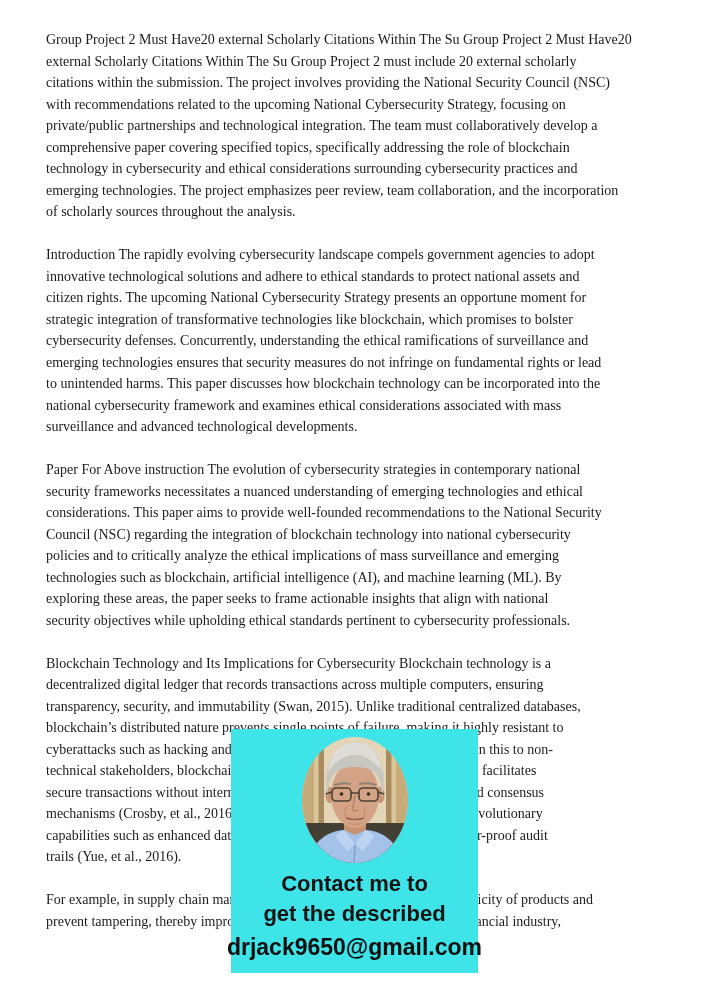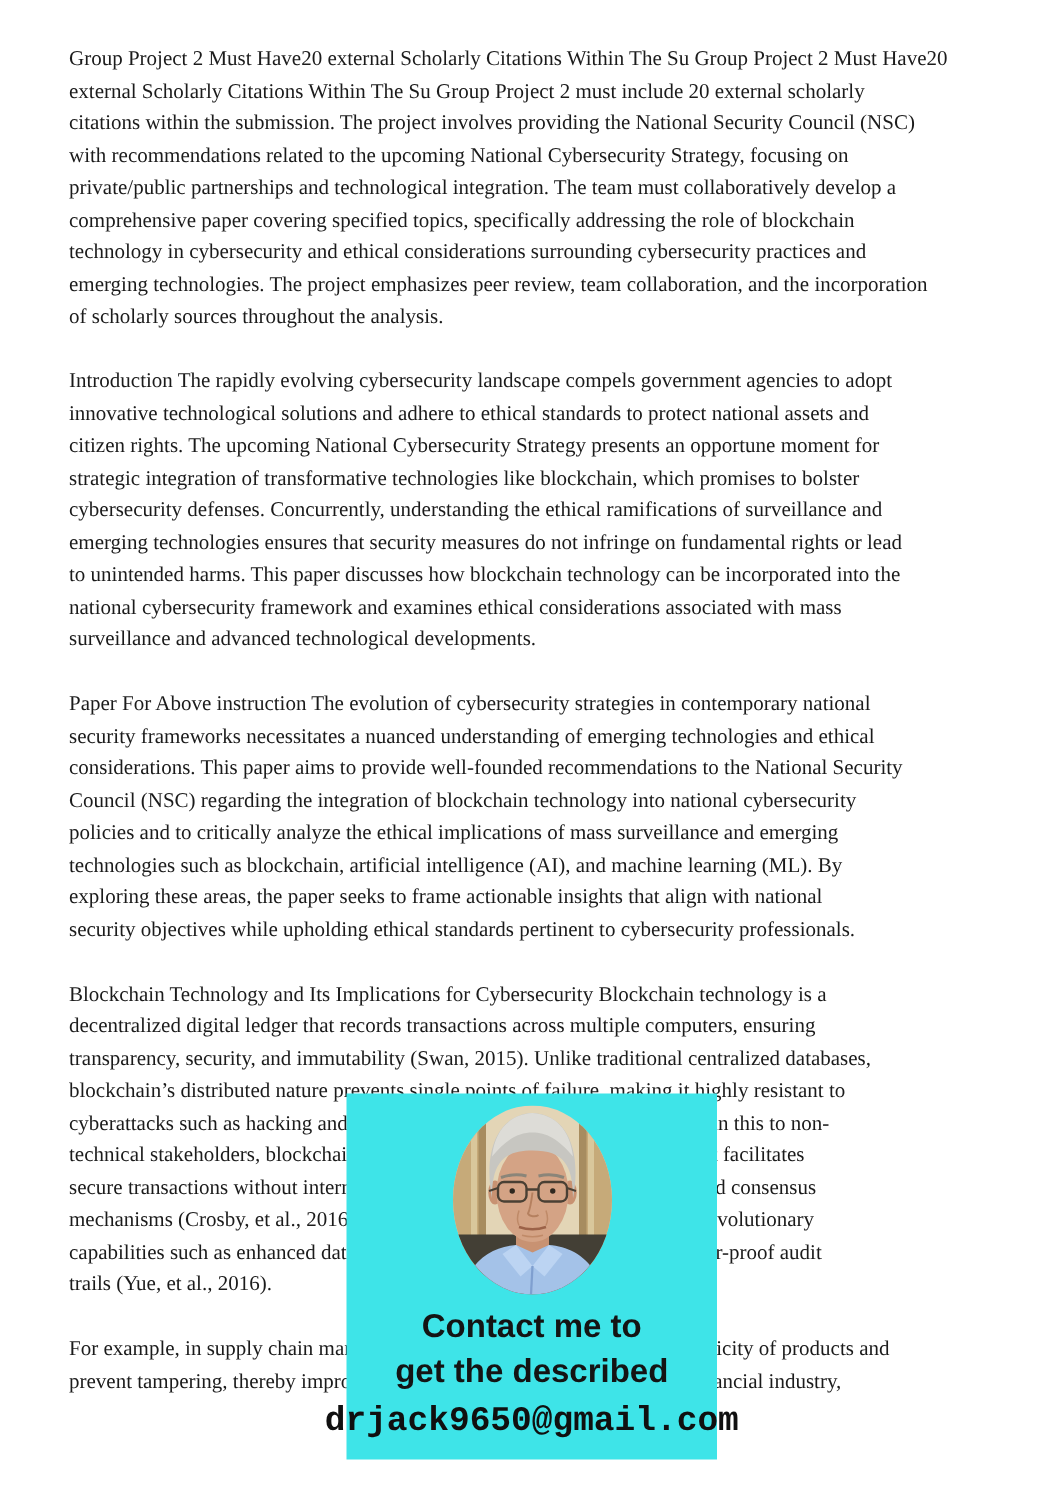--- a/index.html
+++ b/index.html
@@ -48,21 +48,21 @@
   .promo-line {
     font-family: "Liberation Sans", sans-serif;
     font-weight: 700;
     font-size: 22px;
     line-height: 30px;
     color: #141414;
     letter-spacing: 0;
   }
   .promo-email {
     margin-top: 4px;
-    font-family: Liberation Mono, monospace;
+    font-family: Liberation Sans, sans-serif;
     font-weight: 700;
     font-size: 23px;
     line-height: 28px;
     color: #101010;
   }
 </style>
 </head>
 <body>
 
 <div class="page">

